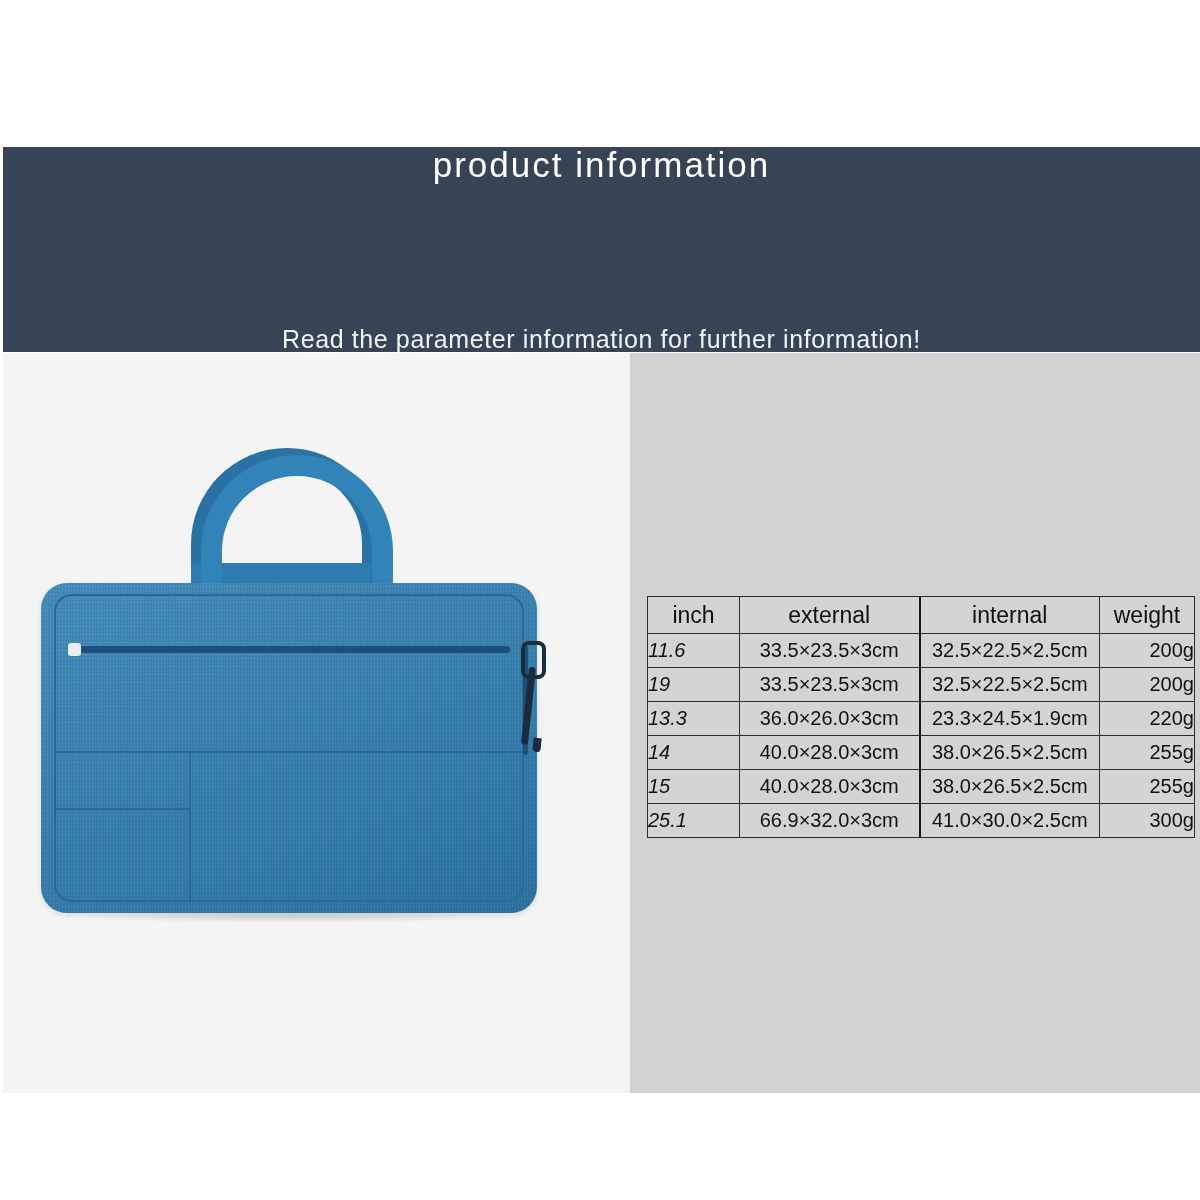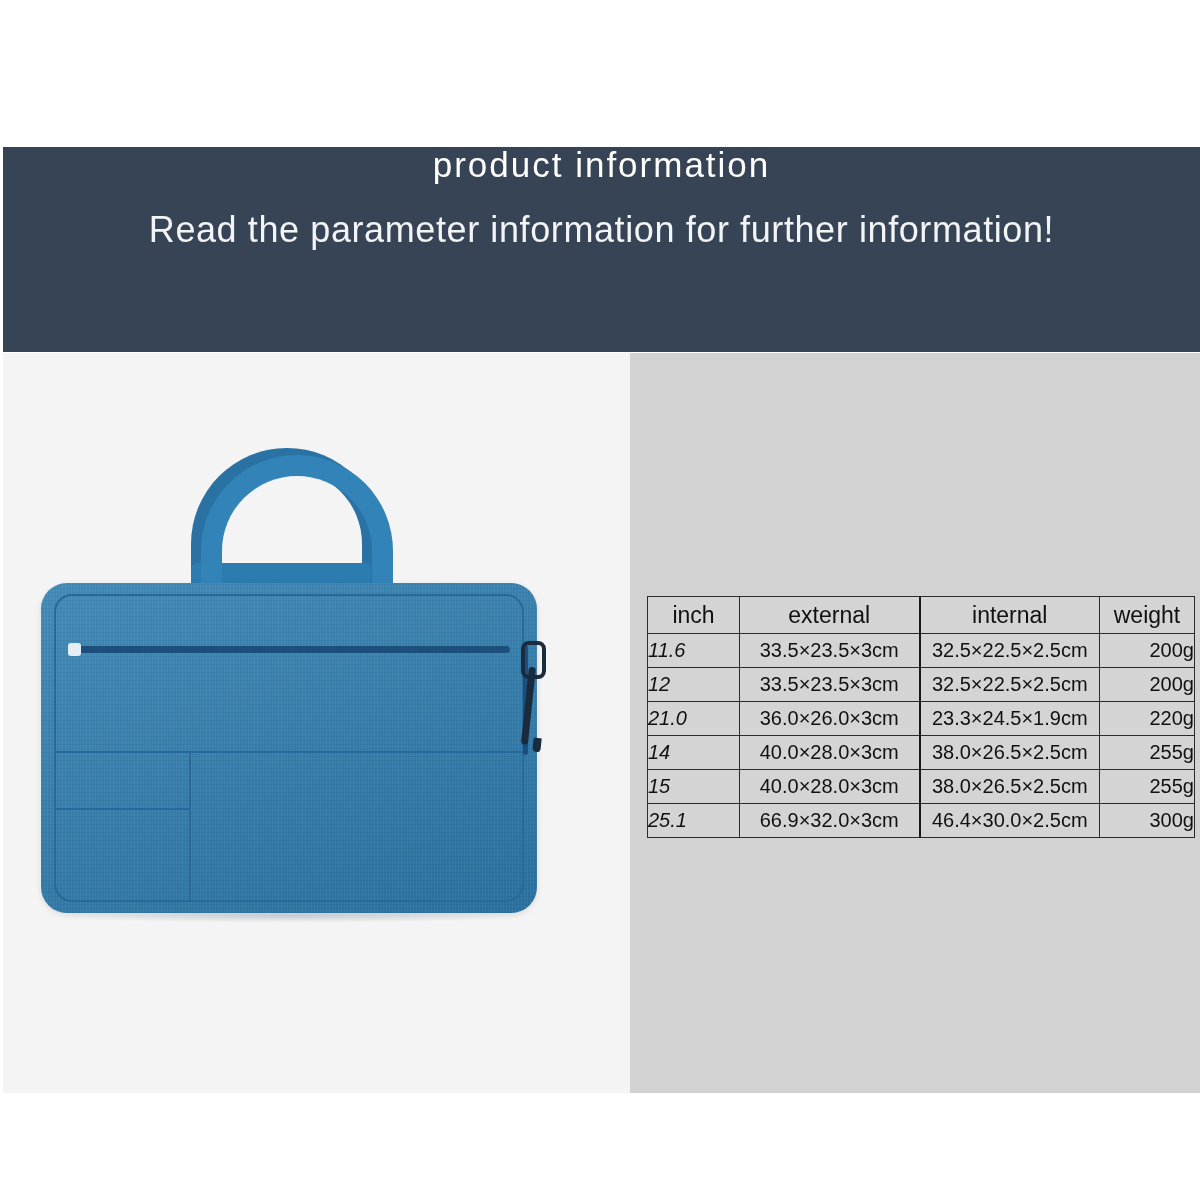--- a/index.html
+++ b/index.html
@@ -19,38 +19,38 @@
   .header-band {
     position: absolute;
     left: 3px;
     top: 147px;
     width: 1197px;
     height: 205px;
     background: #364456;
     display: flex;
     flex-direction: column;
     align-items: center;
-    justify-content: flex-start;
+    justify-content: space-between;
   }
   .header-title {
     color: #ffffff;
     font-size: 35px;
     letter-spacing: 2.0px;
     font-weight: 400;
     line-height: 1;
     margin: 0 0 22px 0;
     white-space: nowrap;
   }
   .header-subtitle {
     color: #f2f4f6;
-    font-size: 36px;
+    font-size: 25px;
     letter-spacing: 0.6px;
     font-weight: 400;
     line-height: 1;
-    margin: 8px;
+    margin: 0;
     white-space: nowrap;
   }
 
   
   .panel-left {
     position: absolute;
     left: 3px;
     top: 353px;
     width: 627px;
     height: 740px;
@@ -357,45 +357,45 @@
         </tr>
       </thead>
       <tbody>
         <tr>
           <td class="c-inch">11.6</td>
           <td class="c-ext">33.5×23.5×3cm</td>
           <td class="c-int">32.5×22.5×2.5cm</td>
           <td class="c-weight">200g</td>
         </tr>
         <tr>
-          <td class="c-inch">12</td>
+          <td class="c-inch">19</td>
           <td class="c-ext">33.5×23.5×3cm</td>
           <td class="c-int">32.5×22.5×2.5cm</td>
           <td class="c-weight">200g</td>
         </tr>
         <tr>
-          <td class="c-inch">21.0</td>
+          <td class="c-inch">13.3</td>
           <td class="c-ext">36.0×26.0×3cm</td>
           <td class="c-int">23.3×24.5×1.9cm</td>
           <td class="c-weight">220g</td>
         </tr>
         <tr>
           <td class="c-inch">14</td>
           <td class="c-ext">40.0×28.0×3cm</td>
           <td class="c-int">38.0×26.5×2.5cm</td>
           <td class="c-weight">255g</td>
         </tr>
         <tr>
           <td class="c-inch">15</td>
           <td class="c-ext">40.0×28.0×3cm</td>
           <td class="c-int">38.0×26.5×2.5cm</td>
           <td class="c-weight">255g</td>
         </tr>
         <tr>
           <td class="c-inch">25.1</td>
           <td class="c-ext">66.9×32.0×3cm</td>
-          <td class="c-int">46.4×30.0×2.5cm</td>
+          <td class="c-int">41.0×30.0×2.5cm</td>
           <td class="c-weight">300g</td>
         </tr>
       </tbody>
     </table>
   </div>
 </div>
 
 </body></html>

